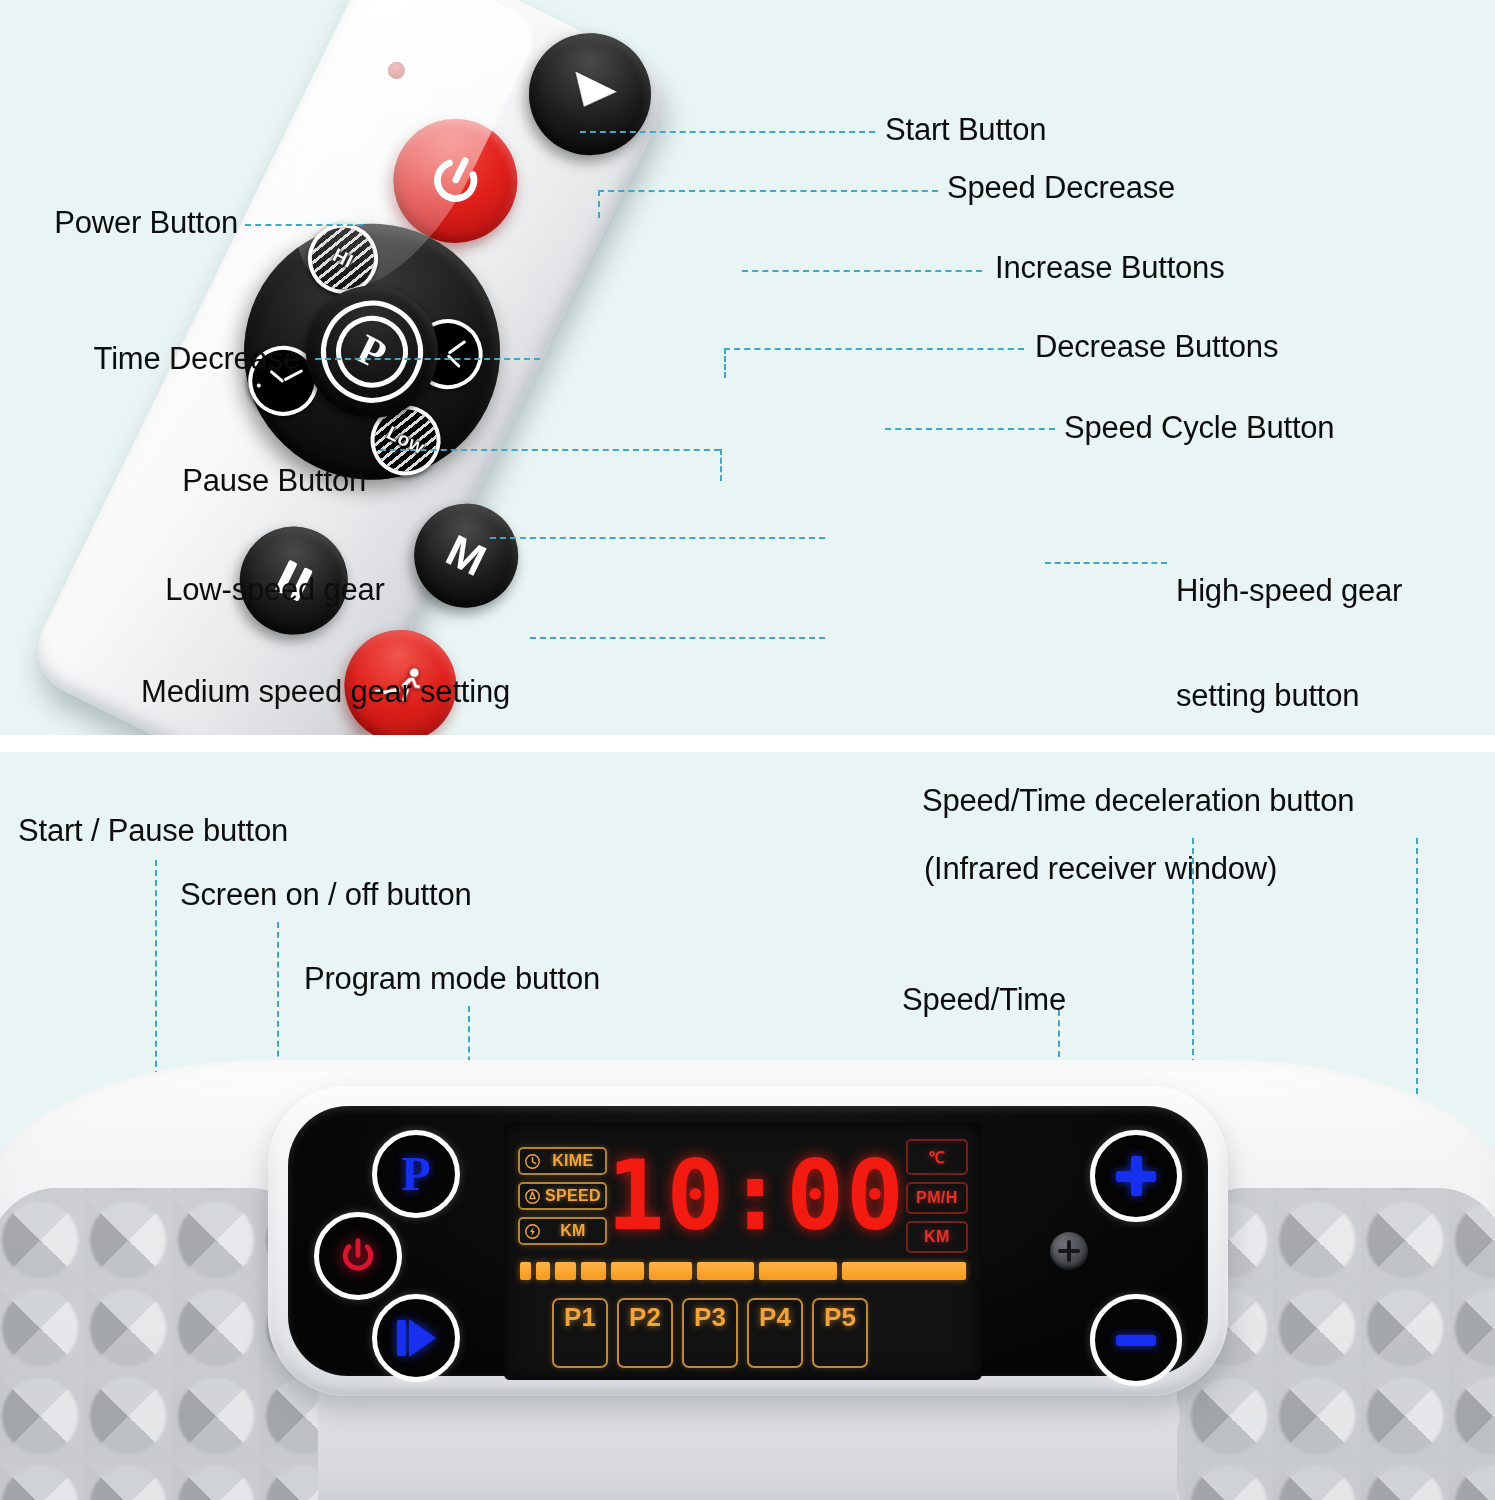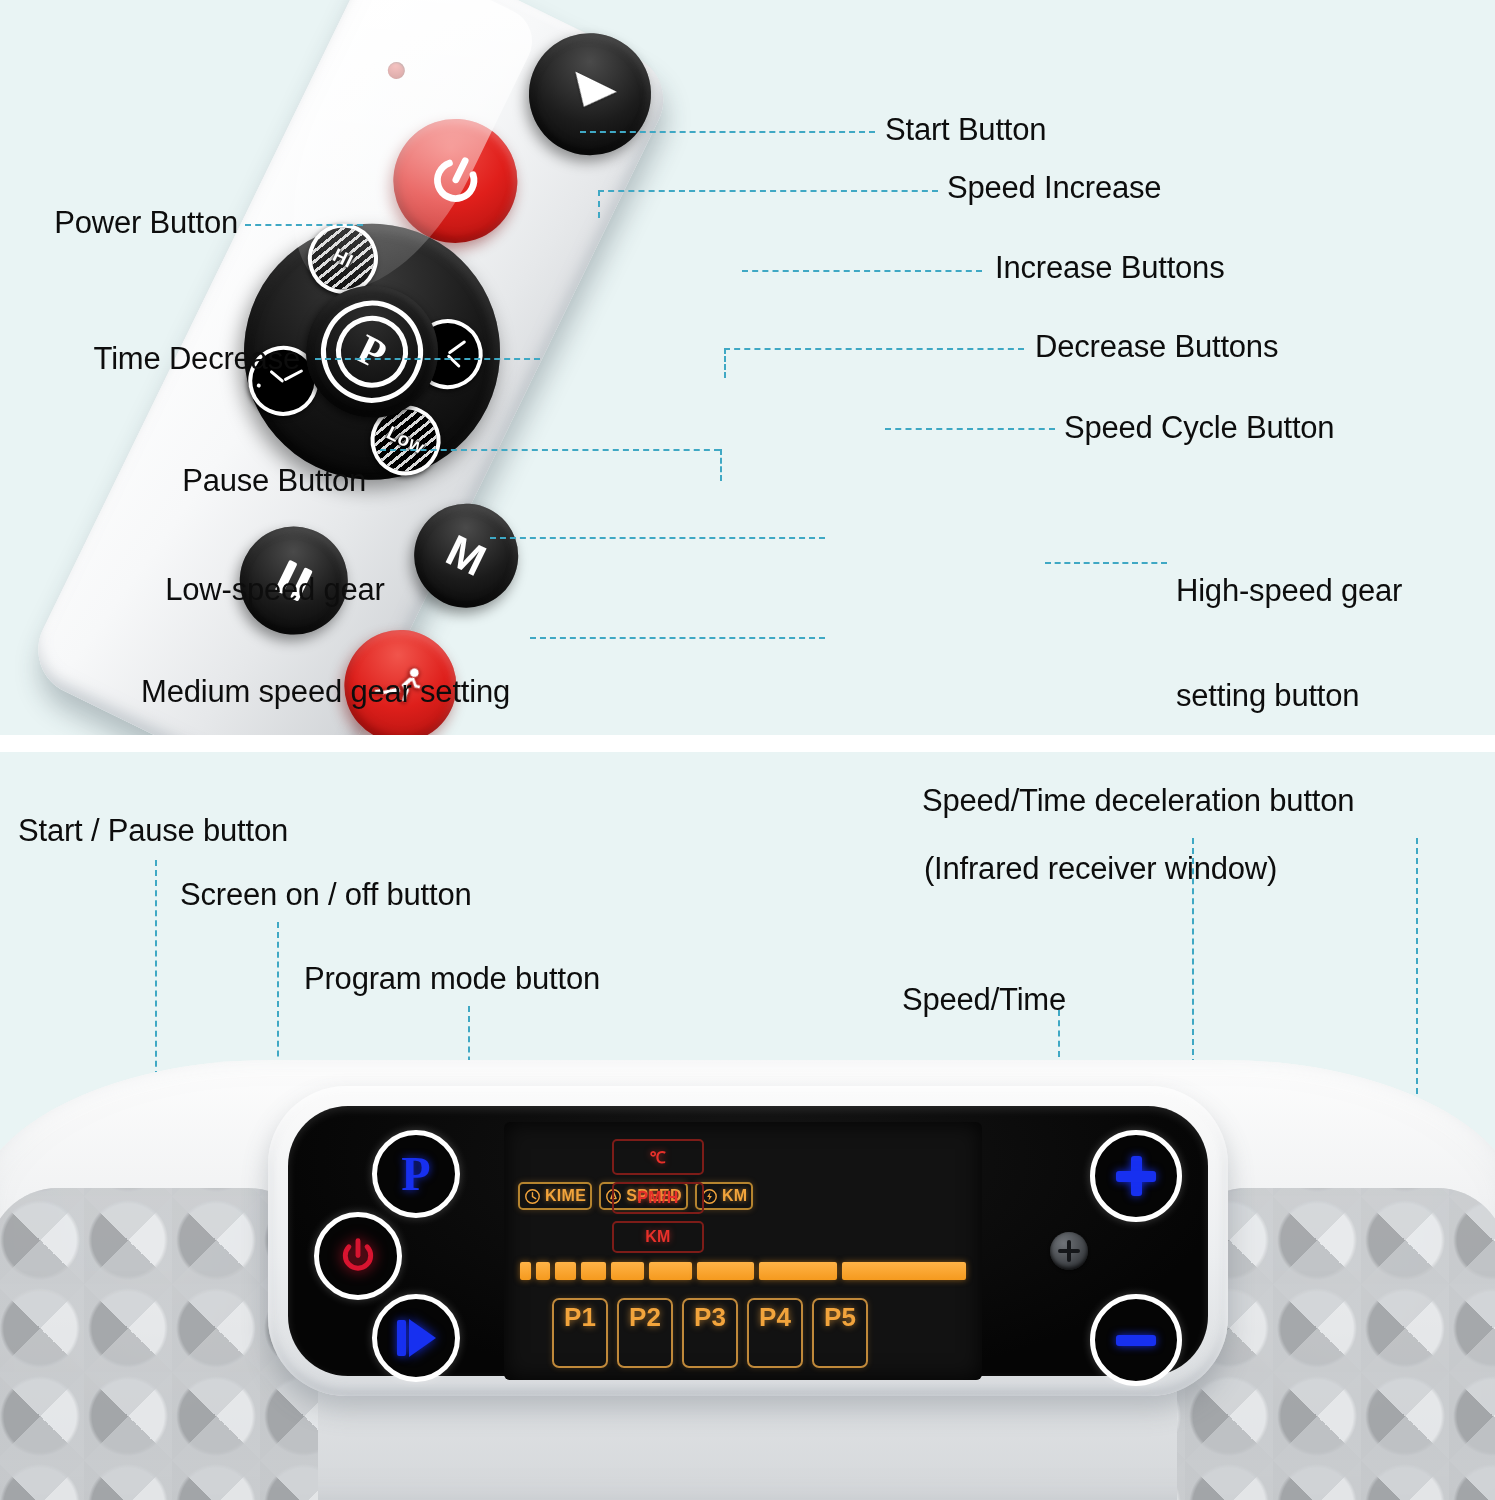--- a/index.html
+++ b/index.html
@@ -152,21 +152,21 @@
   .glyph-play i{display:block;width:9px;height:36px;background:#1730f0;border-radius:2px;box-shadow:0 0 9px rgba(23,48,240,.9);}
   .glyph-play b{display:block;width:0;height:0;border-top:19px solid transparent;border-bottom:19px solid transparent;
     border-left:27px solid #1730f0;filter:drop-shadow(0 0 6px rgba(23,48,240,.9));}
   .glyph-power{width:42px;height:42px;}
   .glyph-power svg{width:100%;height:100%;display:block;filter:drop-shadow(0 0 7px rgba(216,20,48,.9));}
 
   
   #lcd{position:absolute;left:216px;top:16px;width:478px;height:258px;background:#121212;border-radius:6px;
     box-shadow:inset 0 0 22px rgba(0,0,0,.9);}
   #lcd-row{position:absolute;left:14px;top:18px;right:14px;height:112px;display:flex;align-items:center;}
-  .lcd-left{display:flex;flex-direction:row;gap:7px;width:94px;}
+  .lcd-left{display:flex;flex-direction:column;gap:7px;width:94px;}
   .ind{border:2px solid #b5842f;border-radius:5px;color:#f2a43c;font-size:16px;font-weight:bold;
     padding:3px 4px;display:flex;align-items:center;gap:4px;letter-spacing:.3px;box-shadow:0 0 6px rgba(242,164,60,.25);}
   .ind .ico{width:17px;height:17px;flex:none;}
   .ind .ico svg{width:100%;height:100%;display:block;}
   .ind .txt{flex:1;text-align:center;text-shadow:0 0 5px rgba(242,164,60,.6);}
   #time-digits{flex:1;display:flex;align-items:center;justify-content:center;gap:2px;
     color:#f21b12;font-size:96px;font-weight:bold;line-height:1;letter-spacing:2px;
     font-family:"DejaVu Sans Mono",monospace;text-shadow:0 0 14px rgba(242,27,18,.75);}
   .lcd-right{display:flex;flex-direction:column;gap:7px;width:92px;}
   .ind-r{border:2px solid #7d1c18;border-radius:5px;color:#e8302a;font-size:16px;font-weight:bold;
@@ -286,21 +286,21 @@
     <div class="dash-h" style="left:315px;top:358px;width:225px;"></div>
     <div class="dash-h" style="left:885px;top:428px;width:170px;"></div>
     <div class="dash-h" style="left:380px;top:449px;width:340px;"></div>
     <div class="dash-v" style="left:720px;top:449px;height:32px;"></div>
     <div class="dash-h" style="left:490px;top:537px;width:335px;"></div>
     <div class="dash-h" style="left:530px;top:637px;width:295px;"></div>
     <div class="dash-h" style="left:1045px;top:562px;width:122px;"></div>
 
     <div class="label r" style="left:0;top:206px;width:238px;">Power Button</div>
     <div class="label" style="left:885px;top:113px;">Start Button</div>
-    <div class="label" style="left:947px;top:171px;">Speed Increase</div>
+    <div class="label" style="left:947px;top:171px;">Speed Decrease</div>
     <div class="label" style="left:995px;top:251px;">Increase Buttons</div>
     <div class="label" style="left:1035px;top:330px;">Decrease Buttons</div>
     <div class="label r" style="left:0;top:342px;width:300px;">Time Decrease</div>
     <div class="label" style="left:1064px;top:411px;">Speed Cycle Button</div>
     <div class="label r" style="left:0;top:416px;width:366px;margin-top:48px;">Pause Button</div>
 
     <div class="label c" style="left:80px;top:504px;width:390px;">
       <div>Low-speed gear</div>
     </div>
 
@@ -410,20 +410,21 @@
                   <span class="ico">
                     <svg viewBox="0 0 24 24">
                         <circle cx="12" cy="12" r="9.5" fill="none" stroke="#f2a43c" stroke-width="2"></circle>
                         <path d="M13.4 5.5L8.6 12.6h3.1l-1.3 5.9 5-7.3h-3.2z" fill="#f2a43c"></path>
                       </svg>
                   </span>
                   <span class="txt">KM</span>
                 </div>
               </div>
 
+              <div id="time-digits">10:00</div>
 
               <div class="lcd-right">
                 <div class="ind-r">℃</div>
                 <div class="ind-r">PM/H</div>
                 <div class="ind-r">KM</div>
               </div>
             </div>
 
             <div id="bar">
                 <span style="width: 12px;"></span>

